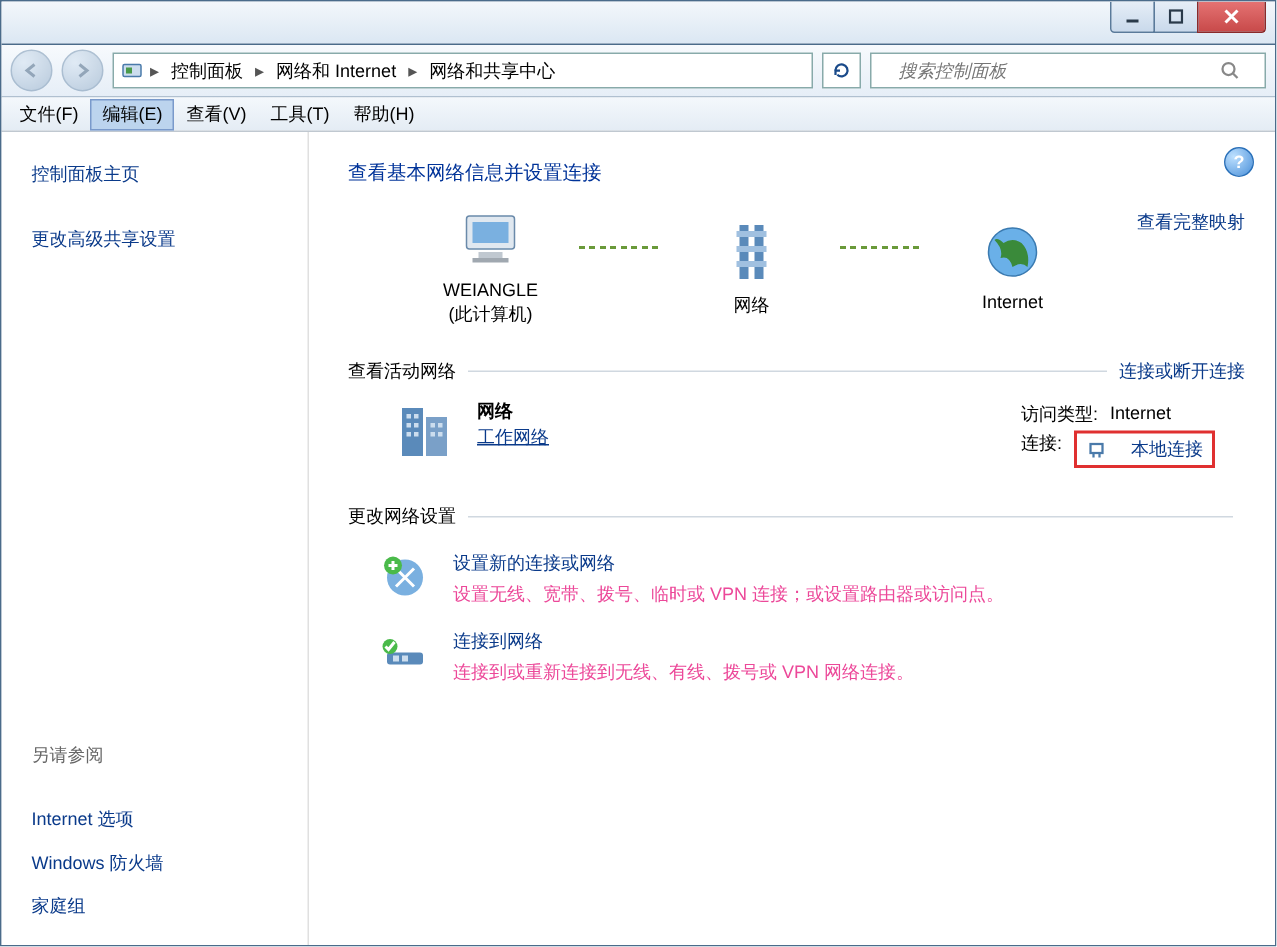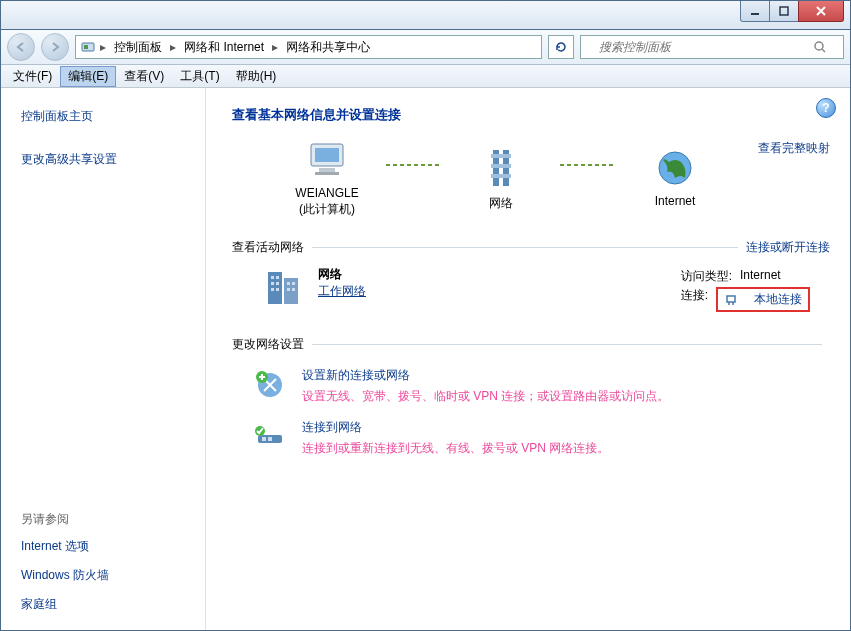--- a/index.html
+++ b/index.html
@@ -19,24 +19,24 @@
   .refresh{width:24px;height:22px;border:1px solid #8aa;background:#fff;display:flex;align-items:center;justify-content:center;color:#1a4a8a}
   .search{width:230px;height:22px;border:1px solid #8aa;background:#fff;display:flex;align-items:center;padding:0 16px;color:#888}
   .search input{border:none;outline:none;flex:1;font-size:12px;color:#888;font-style:italic;background:transparent}
   .menubar{height:22px;background:linear-gradient(#f4f8fc,#e4ecf4);border-bottom:1px solid #c0c8d0;display:flex;align-items:center;padding:0 4px}
   .menubar .item{padding:2px 8px}
   .menubar .item.active{background:#bcd4ee;border:1px solid #7a9acb;padding:1px 7px}
   .body{display:flex;height:calc(631px - 28px - 34px - 22px - 2px)}
   .sidebar{width:205px;background:#fff;border-right:1px solid #e0e0e0;padding:14px 0 0 20px;box-sizing:border-box;display:flex;flex-direction:column}
   .sidebar a{color:#0a3a8a;text-decoration:none;display:block;margin:6px 0}
   .sidebar .spacer{flex:1}
-  .sidebar .see-also{color:#666;margin-bottom:4px}
+  .sidebar .see-also{color:#666;margin-bottom:20px}
   .content{flex:1;padding:18px 20px 0 26px;position:relative;overflow:hidden}
   .help-icon{position:absolute;top:10px;right:14px;width:18px;height:18px;border-radius:50%;background:radial-gradient(circle at 30% 30%,#bde0ff,#4a90d9);border:1px solid #2a70b9;color:#fff;display:flex;align-items:center;justify-content:center;font-size:12px;font-weight:bold}
-  h1{font-size:13px;font-weight:bold;color:#003399;margin:0 0 16px 0}
+  h1{font-size:13px;font-weight:normal;color:#003399;margin:0 0 16px 0}
   .map-row{display:flex;align-items:center;justify-content:space-between;position:relative}
   .map-node{display:flex;flex-direction:column;align-items:center;width:110px}
   .map-node .label{margin-top:6px;text-align:center;line-height:1.3}
   .map-line{flex:1;height:2px;background:repeating-linear-gradient(90deg,#6a9a3a 0 4px,transparent 4px 7px);margin:0 4px;position:relative;top:-14px}
   .map-link{position:absolute;right:0;top:0;color:#0a3a8a;text-decoration:none}
   .section-hdr{display:flex;align-items:center;margin:22px 0 10px 0}
   .section-hdr .title{white-space:nowrap}
   .section-hdr .rule{flex:1;height:1px;background:#d0d8e0;margin:0 8px}
   .section-hdr a{color:#0a3a8a;text-decoration:none;white-space:nowrap}
   .active-net{display:flex;gap:14px;padding-left:30px}

